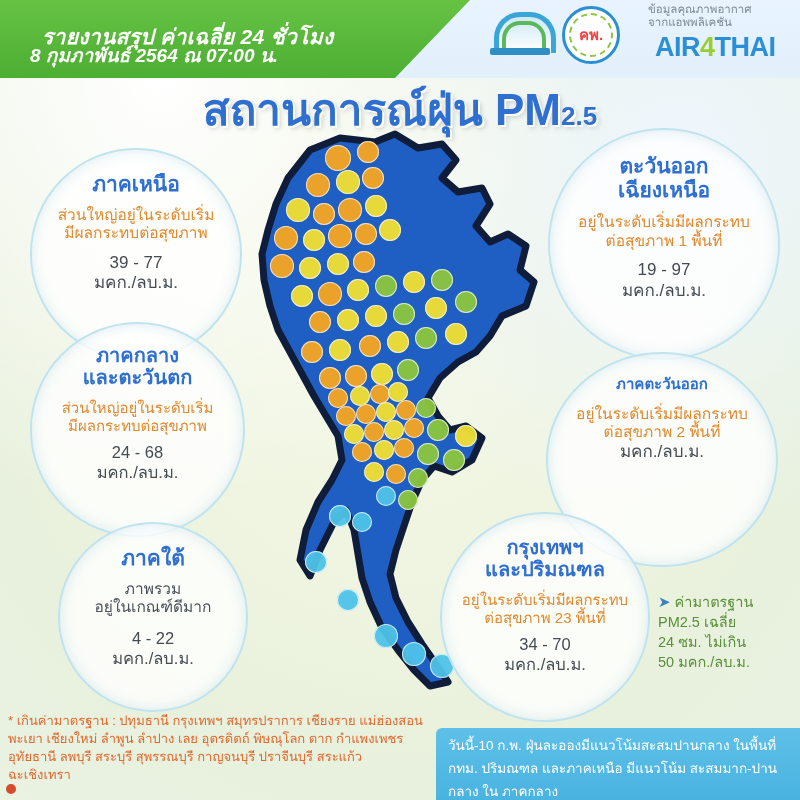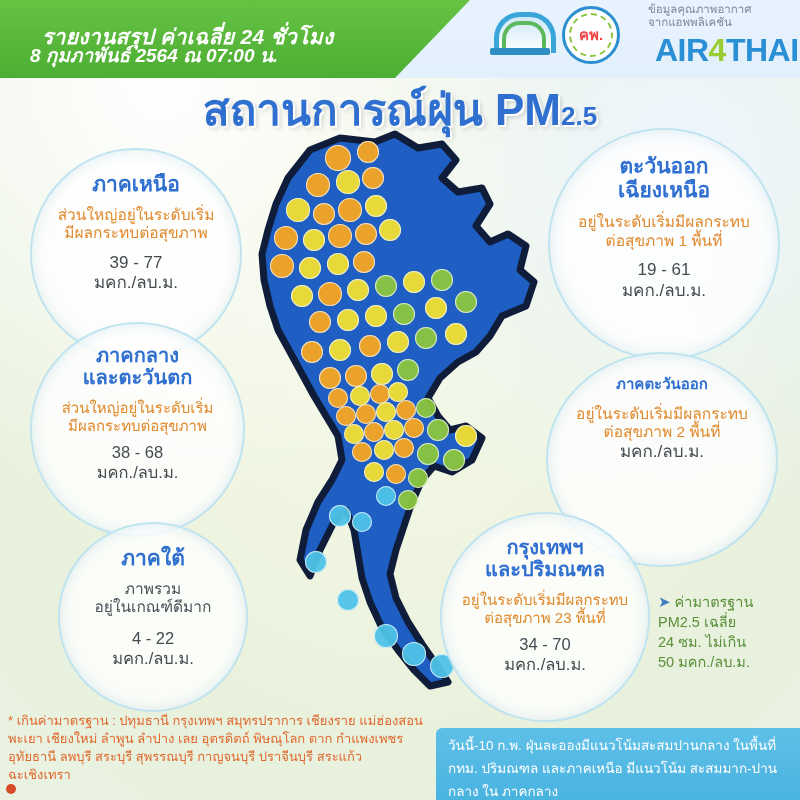--- a/index.html
+++ b/index.html
@@ -62,21 +62,21 @@
     border:2px dashed #8bc53f;
     display:flex;align-items:center;justify-content:center;
     color:#ef4444;font-size:15px;font-weight:bold;
   }
   .air4thai-credit{
     position:absolute;left:648px;top:3px;width:150px;
     color:#7e8a93;font-size:11.5px;line-height:13px;text-align:left;
   }
   .air4thai{
     position:absolute;left:655px;top:32px;
-    font-size:32px;font-weight:bold;letter-spacing:-0.5px;
+    font-size:27px;font-weight:bold;letter-spacing:-0.5px;
   }
   .air4thai .a1{color:#2b8fd6;}
   .air4thai .a2{color:#9acd32;}
 
   
   .main-title{
     position:absolute;left:0;top:74px;width:800px;text-align:center;
     font-size:44px;font-weight:bold;color:#2f6fd0;
     text-shadow:2px 2px 0 #ffffff, 3px 3px 5px rgba(0,0,0,.18);
     letter-spacing:0px;
@@ -300,30 +300,30 @@
 มีผลกระทบต่อสุขภาพ</div>
     <div class="bv">39 - 77</div>
     <div class="bv" style="padding-top:0;">มคก./ลบ.ม.</div>
   </div>
 
   <div class="bubble" id="b-ne">
     <div class="bt" style="white-space:pre-line;">ตะวันออก
 เฉียงเหนือ</div>
     <div class="bd" style="white-space:pre-line;">อยู่ในระดับเริ่มมีผลกระทบ
 ต่อสุขภาพ 1 พื้นที่</div>
-    <div class="bv">19 - 61</div>
+    <div class="bv">19 - 97</div>
     <div class="bv" style="padding-top:0;">มคก./ลบ.ม.</div>
   </div>
 
   <div class="bubble" id="b-central">
     <div class="bt" style="white-space:pre-line;">ภาคกลาง
 และตะวันตก</div>
     <div class="bd" style="white-space:pre-line;">ส่วนใหญ่อยู่ในระดับเริ่ม
 มีผลกระทบต่อสุขภาพ</div>
-    <div class="bv">38 - 68</div>
+    <div class="bv">24 - 68</div>
     <div class="bv" style="padding-top:0;">มคก./ลบ.ม.</div>
   </div>
 
   <div class="bubble" id="b-east">
     <div class="bt" style="white-space:pre-line;">ภาคตะวันออก</div>
     <div class="bd" style="white-space:pre-line;">อยู่ในระดับเริ่มมีผลกระทบ
 ต่อสุขภาพ 2 พื้นที่</div>
     <div class="bv" style="padding-top:0;">มคก./ลบ.ม.</div>
   </div>
 

